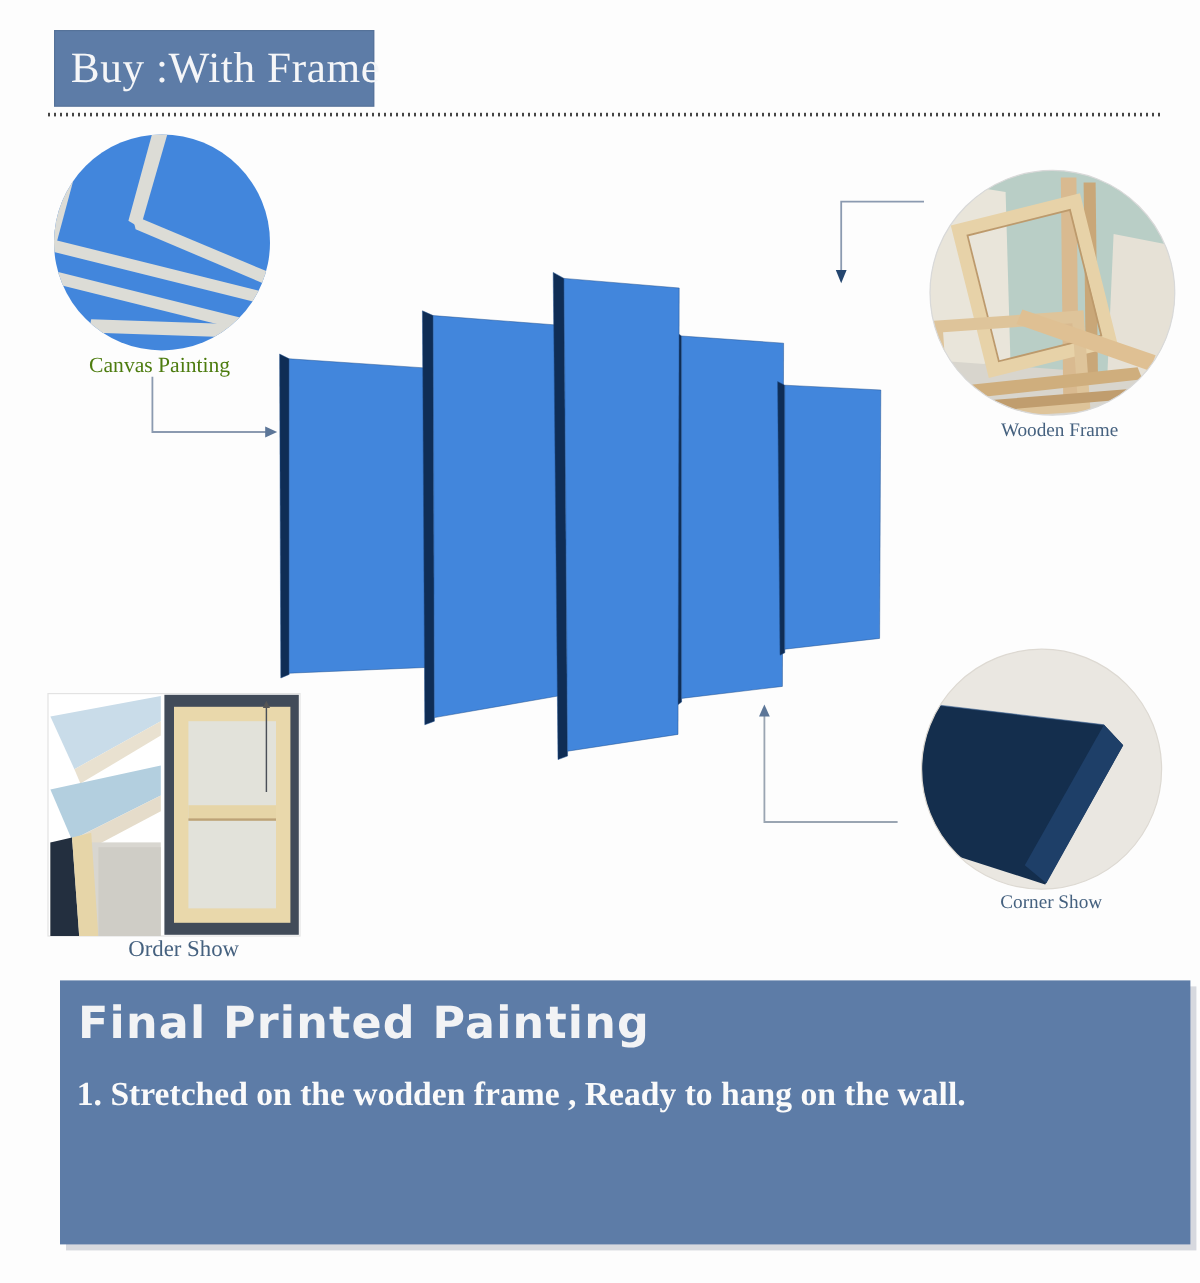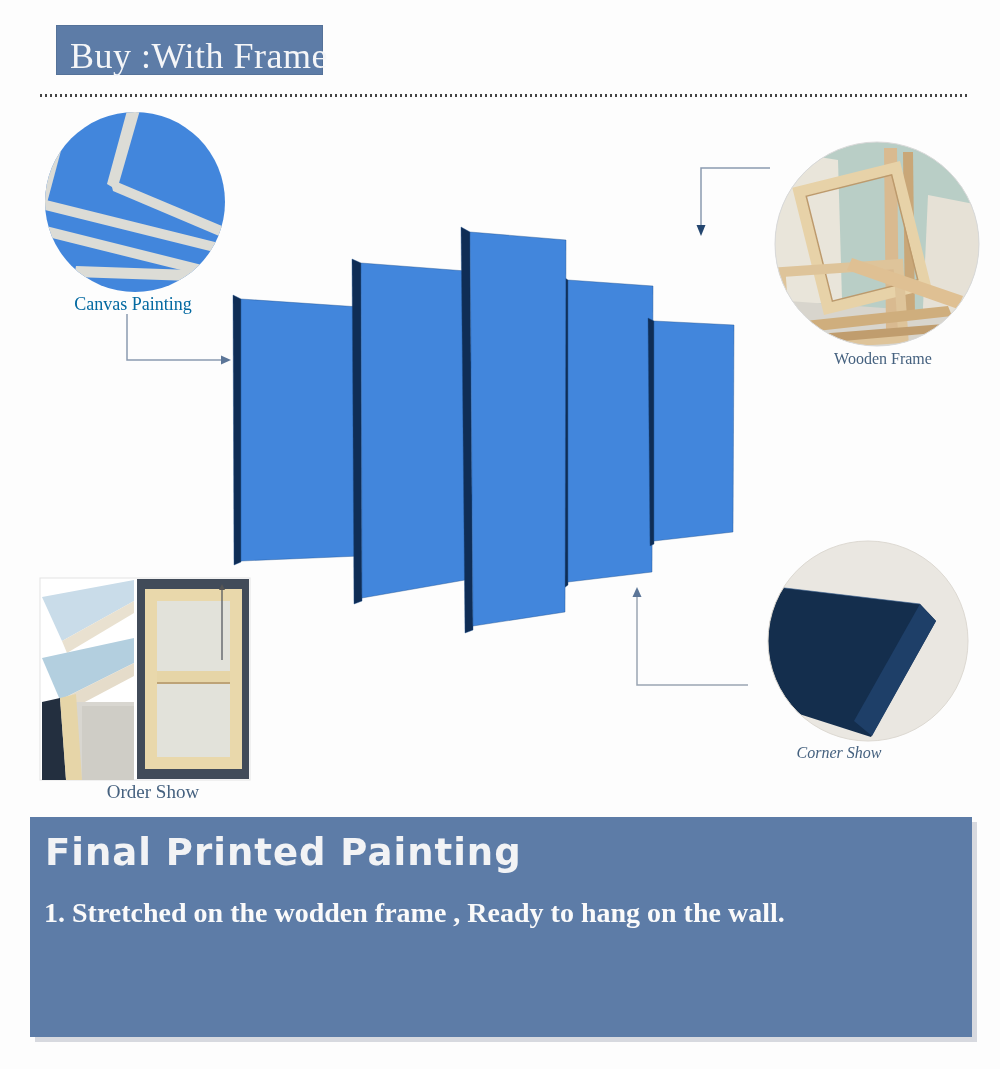--- a/index.html
+++ b/index.html
@@ -3,44 +3,44 @@
 <meta charset="utf-8">
 <style>
   html,body{margin:0;padding:0;background:#ffffff;}
   #stage{
     position:relative;width:1000px;height:1069px;background:#fdfdfd;
     font-family:"Liberation Serif","DejaVu Serif",serif;overflow:hidden;
   }
   .abs{position:absolute;}
   
   #header-box{
-    left:56px;top:25px;width:267px;height:50px;background:#5d7ca7;
+    left:45px;top:25px;width:267px;height:64px;background:#5d7ca7;
     border:1px solid rgba(0,0,0,0.08);
     color:#f5f6f8;font-size:36px;line-height:60px;padding-left:13px;
     box-sizing:border-box;letter-spacing:0.5px;white-space:nowrap;
   }
   
   #dotted-divider{
     left:40px;top:94px;width:928px;height:3px;
     background:repeating-linear-gradient(to right,#454545 0 2px,transparent 2px 5px);
   }
   
   #graphic{left:0;top:0;width:1000px;height:1069px;}
   
   .callout-label{
     width:170px;text-align:center;white-space:nowrap;
     color:#45617f;font-size:16px;
   }
-  #canvas-painting-label{left:48px;top:294px;font-size:18px;color:#0369a1;}
+  #canvas-painting-label{left:48px;top:294px;font-size:18px;color:#4d7c0f;}
   #wooden-frame-label{left:798px;top:350px;text-align:center;}
   #back-show-label{left:68px;top:781px;font-size:19px;}
-  #corner-show-label{left:754px;top:744px;font-style:italic;}
+  #corner-show-label{left:791px;top:744px;}
   
   #footer-box{
-    left:30px;top:817px;width:942px;height:220px;background:#5d7ca7;
+    left:50px;top:817px;width:942px;height:220px;background:#5d7ca7;
     box-shadow:5px 5px 0 rgba(168,174,186,0.45);
     box-sizing:border-box;color:#f7f8fa;
   }
   #footer-title{
     position:absolute;left:15px;top:14px;
     font-family:"DejaVu Sans","Liberation Sans",sans-serif;
     font-weight:bold;font-size:37px;letter-spacing:1px;color:#f2f3f5;
     white-space:nowrap;
   }
   .footer-item{

